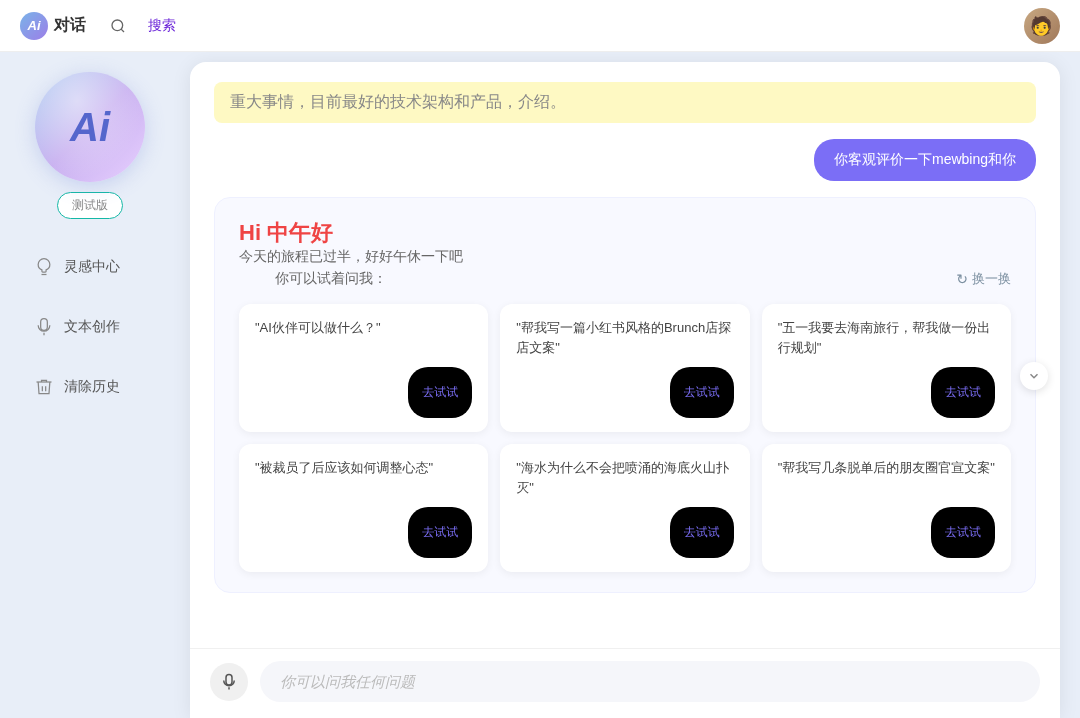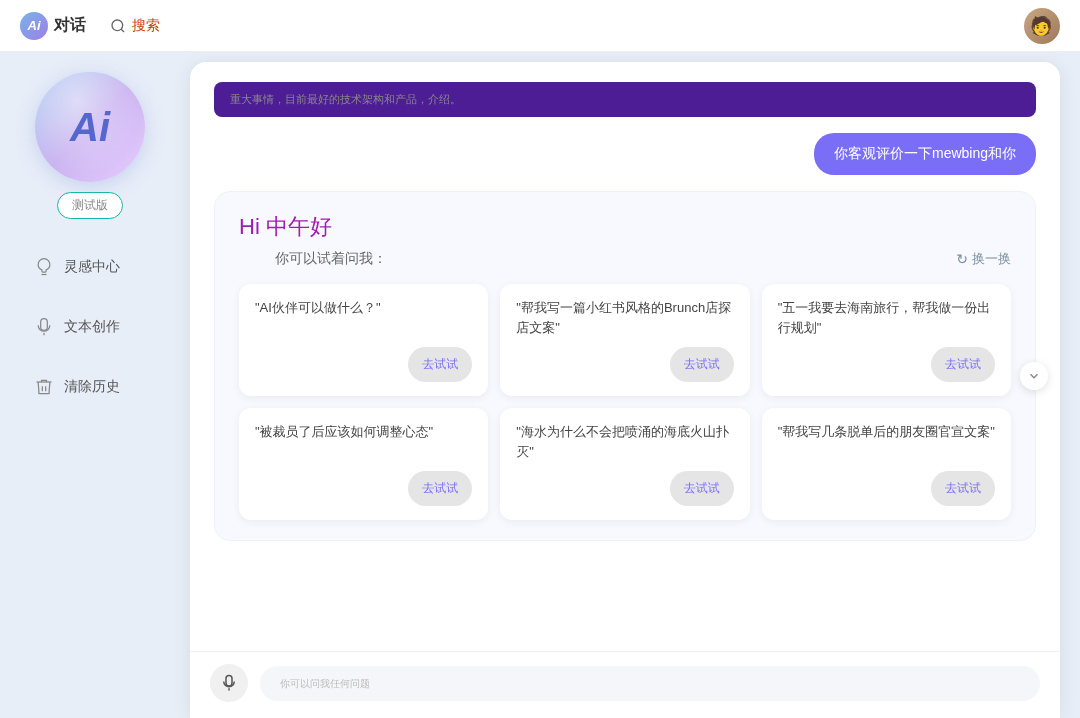--- a/index.html
+++ b/index.html
@@ -42,22 +42,22 @@
       align-items: center;
       justify-content: center;
       font-size: 13px;
       font-weight: bold;
       color: white;
       font-style: italic;
     }
     .nav-search {
       display: flex;
       align-items: center;
-      gap: 6px;
-      color: #c2410c;
+      gap: 22px;
+      color: #6d28d9;
       font-size: 14px;
       cursor: pointer;
     }
     .nav-avatar {
       position: absolute;
       right: 20px;
       width: 36px;
       height: 36px;
       border-radius: 50%;
       background: linear-gradient(135deg, #c8a882, #a0785a);
@@ -169,24 +169,24 @@
       flex: 1;
       overflow-y: auto;
       padding: 20px 24px;
       display: flex;
       flex-direction: column;
       gap: 16px;
     }
 
     
     .prev-message {
-      background: #4c1d95;
+      background: #fef9c3;
       border-radius: 8px;
       padding: 10px 16px;
-      font-size: 11px;
+      font-size: 16px;
       color: #888;
     }
 
     
     .user-message {
       display: flex;
       justify-content: flex-end;
     }
     .user-bubble {
       background: #7b6ef6;
@@ -209,23 +209,22 @@
 
     
     .greeting-card {
       background: #f8f9ff;
       border-radius: 16px;
       padding: 20px 24px;
       border: 1px solid #eef0ff;
     }
     .greeting-title {
       font-size: 22px;
-      font-weight: 400;
-      color: #a21caf;
-      margin-bottom: 8px;
+      font-weight: 700;
+      color: #ef4444;
     }
     .greeting-sub {
       font-size: 14px;
       color: #666;
       margin-bottom: 4px;
     }
     .greeting-prompt {
       font-size: 14px;
       color: #666;
       margin-bottom: 16px;
@@ -263,25 +262,25 @@
       box-shadow: 0 2px 8px rgba(0,0,0,0.06);
     }
     .suggestion-text {
       font-size: 13px;
       color: #444;
       line-height: 1.5;
       flex: 1;
     }
     .try-btn {
       align-self: flex-end;
-      background: #e5e5e5;
+      background: #000000;
       color: #7b6ef6;
       border: none;
       border-radius: 20px;
-      padding: 9px 14px;
+      padding: 17px 14px;
       font-size: 12px;
       cursor: pointer;
       margin-top: 10px;
     }
 
     
     .chat-input-area {
       padding: 12px 20px 16px;
       border-top: 1px solid #f0f0f0;
       display: flex;
@@ -300,23 +299,24 @@
       cursor: pointer;
       flex-shrink: 0;
       font-size: 16px;
     }
     .chat-input {
       flex: 1;
       background: #f5f6fa;
       border: none;
       border-radius: 24px;
       padding: 12px 20px;
-      font-size: 10px;
+      font-size: 15px;
       color: #000000;
       outline: none;
+      font-style: italic;
     }
     .chat-input::placeholder {
       color: #bbb;
     }
 
     
     .scroll-indicator {
       position: absolute;
       right: 12px;
       bottom: 50%;
@@ -398,20 +398,21 @@
 
       <div class="prev-message">重大事情，目前最好的技术架构和产品，介绍。</div>
 
       <div class="user-message">
         <div class="user-bubble">你客观评价一下mewbing和你</div>
       </div>
 
 
       <div class="greeting-card">
         <div class="greeting-title">Hi 中午好</div>
+        <div class="greeting-sub">今天的旅程已过半，好好午休一下吧</div>
         <div class="greeting-prompt">
           <span>你可以试着问我：</span>
           <div class="refresh-btn">
             <span class="refresh-icon">↻</span>
             <span>换一换</span>
           </div>
         </div>
 
         <div class="suggestion-grid">
 

